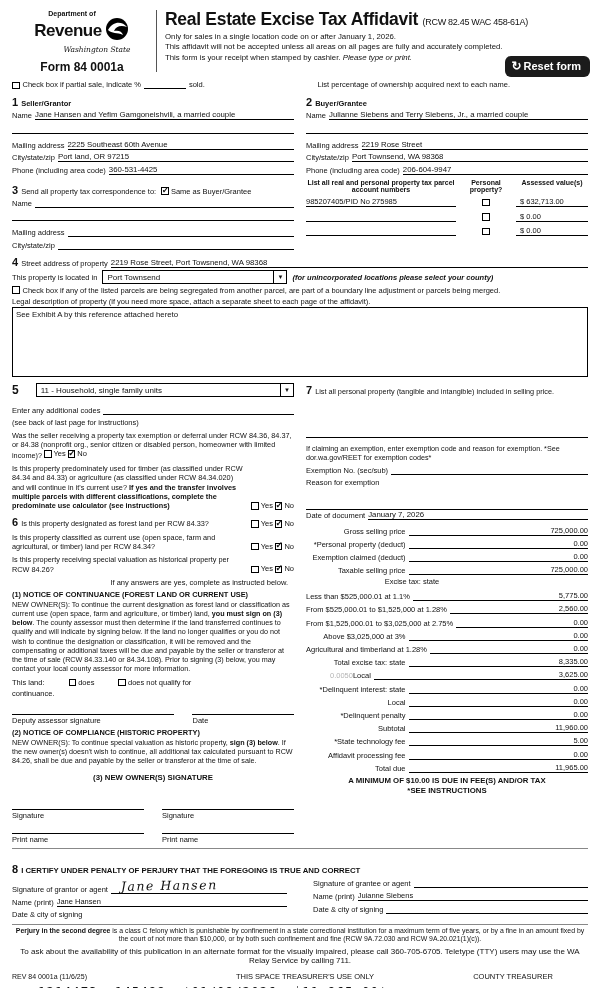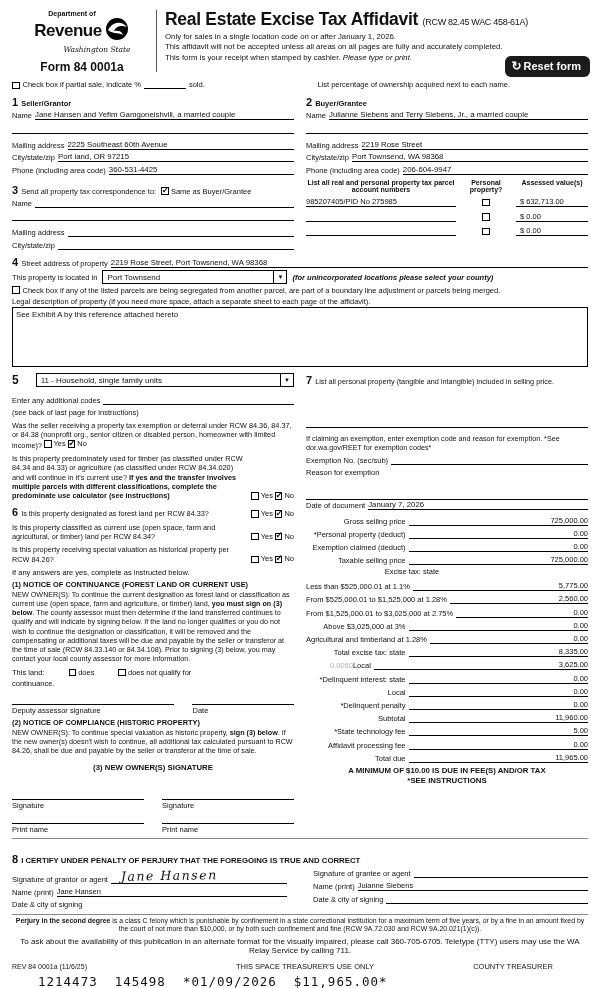--- a/index.html
+++ b/index.html
@@ -54,21 +54,21 @@
   .prow { display:flex; align-items:flex-end; height:14.5px; font-size:7.5px; }
   .prow .c1 { flex:1; border-bottom:1px solid #000; }
   .prow .c2 { width:60px; text-align:center; }
   .prow .c3 { width:72px; border-bottom:1px solid #000; text-align:left; padding-left:4px; }
 
   
   .sec4 { margin-top:4px; font-size:7.5px; }
   .locrow { display:flex; align-items:center; gap:5px; margin:2px 0; }
   .dd { border:1.6px solid #000; display:flex; align-items:center; justify-content:space-between; padding:0 0 0 4px; height:14px; font-size:8px; }
   .dd .arr { width:13px; height:100%; border-left:1.4px solid #000; display:flex; align-items:center; justify-content:center; font-size:6px; background:#fff; }
-  .legalbox { border:1.2px solid #000; height:60px; font-size:7.8px; padding:2px 3px; margin-top:1px; }
+  .legalbox { border:1.2px solid #000; height:70px; font-size:7.8px; padding:2px 3px; margin-top:1px; }
 
   
   .q { display:flex; align-items:flex-end; gap:4px; font-size:7.3px; line-height:1.28; margin-bottom:4px; }
   .q p { flex:1; }
   .para { font-size:7.2px; line-height:1.27; margin-bottom:3px; }
   .ntitle { font-size:7.4px; font-weight:bold; margin:3px 0 1px; }
   .landrow { display:flex; font-size:7.5px; gap:24px; margin:5px 0 2px; }
   .dsrow { display:flex; gap:18px; margin-top:16px; font-size:7.5px; }
   .dsrow .a { flex:1.6; border-top:1px solid #000; padding-top:1px; }
   .dsrow .d { flex:1; border-top:1px solid #000; padding-top:1px; }
@@ -319,21 +319,21 @@
       </div>
       <div class="q">
         <p>Is this property receiving special valuation as historical property per RCW 84.26?</p>
         <span class="yn">
             <span class="cb"></span> 
             <span>Yes</span>
         <span class="cb checked"></span> 
             <span>No</span>
           </span>
       </div>
-      <div class="sm" style="margin:2px 0;">If any answers are yes, complete as instructed below.</div>
+      <div class="sm" style="margin:2px 6px;text-align:right;">If any answers are yes, complete as instructed below.</div>
 
       <div class="ntitle">(1) NOTICE OF CONTINUANCE (FOREST LAND OR CURRENT USE)</div>
       <div class="para">
         <span>NEW OWNER(S): To continue the current designation as forest land or classification as current use (open space, farm and agriculture, or timber) land, </span><span class="b">you must sign on (3) below</span><span>. The county assessor must then determine if the land transferred continues to qualify and will indicate by signing below. If the land no longer qualifies or you do not wish to continue the designation or classification, it will be removed and the compensating or additional taxes will be due and payable by the seller or transferor at the time of sale (RCW 84.33.140 or 84.34.108). Prior to signing (3) below, you may contact your local county assessor for more information.</span>
       </div>
       <div class="landrow">
         <span>This land:</span>
         <span><span class="cb"></span> <span>does</span></span>
         <span><span class="cb"></span> <span>does not qualify for</span></span>
       </div>

